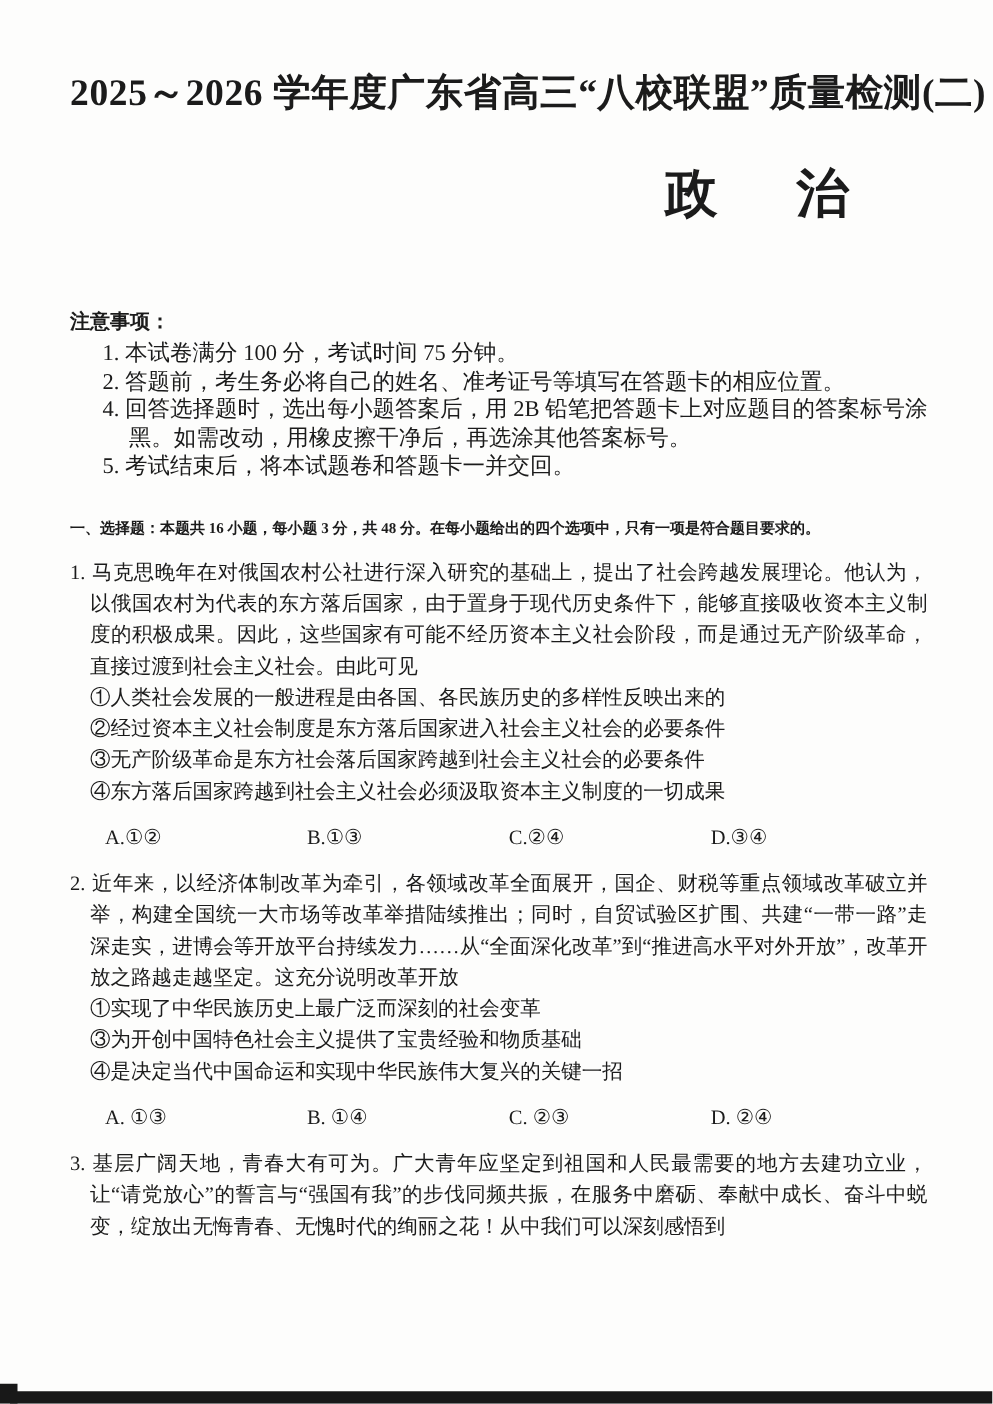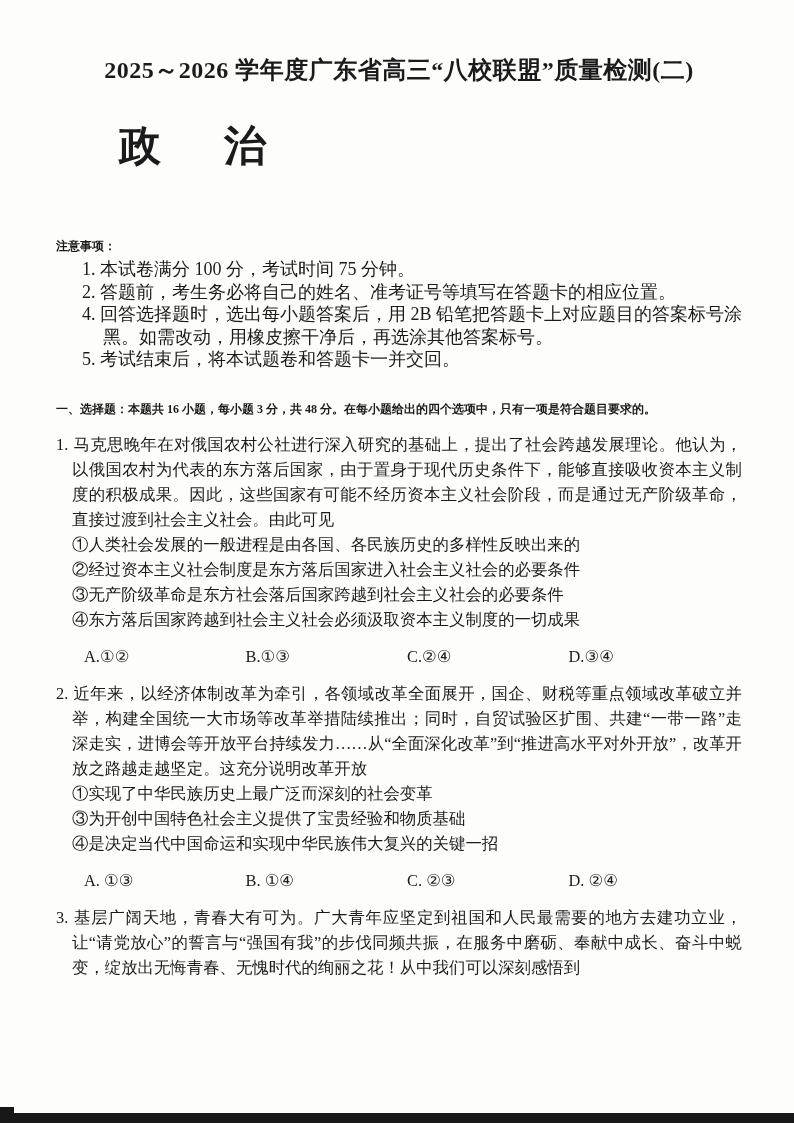--- a/index.html
+++ b/index.html
@@ -10,37 +10,37 @@
     position: relative;
     overflow: hidden;
     background: #fdfdfc;
     color: #1b1b1b;
     font-family: "Liberation Serif", "DejaVu Serif", serif;
   }
   .page {
     padding: 54px 52px 0 56px;
   }
   .title {
-    font-size: 24px;
+    font-size: 30px;
     font-weight: bold;
     text-align: center;
     letter-spacing: 0.5px;
     margin: 0 0 32px 0;
     white-space: nowrap;
   }
   .subject {
     font-size: 42px;
     font-weight: bold;
-    text-align: left;
+    text-align: right;
     letter-spacing: 1.5em;
     text-indent: 1.5em;
     margin: 0 0 64px 0;
   }
   .notice-heading {
-    font-size: 12px;
+    font-size: 16px;
     font-weight: bold;
     margin: 0 0 3px 0;
   }
   .notice-item {
     font-size: 18px;
     line-height: 22.6px;
     margin: 0 0 0 26px;
     padding-left: 21px;
     text-indent: -21px;
   }

